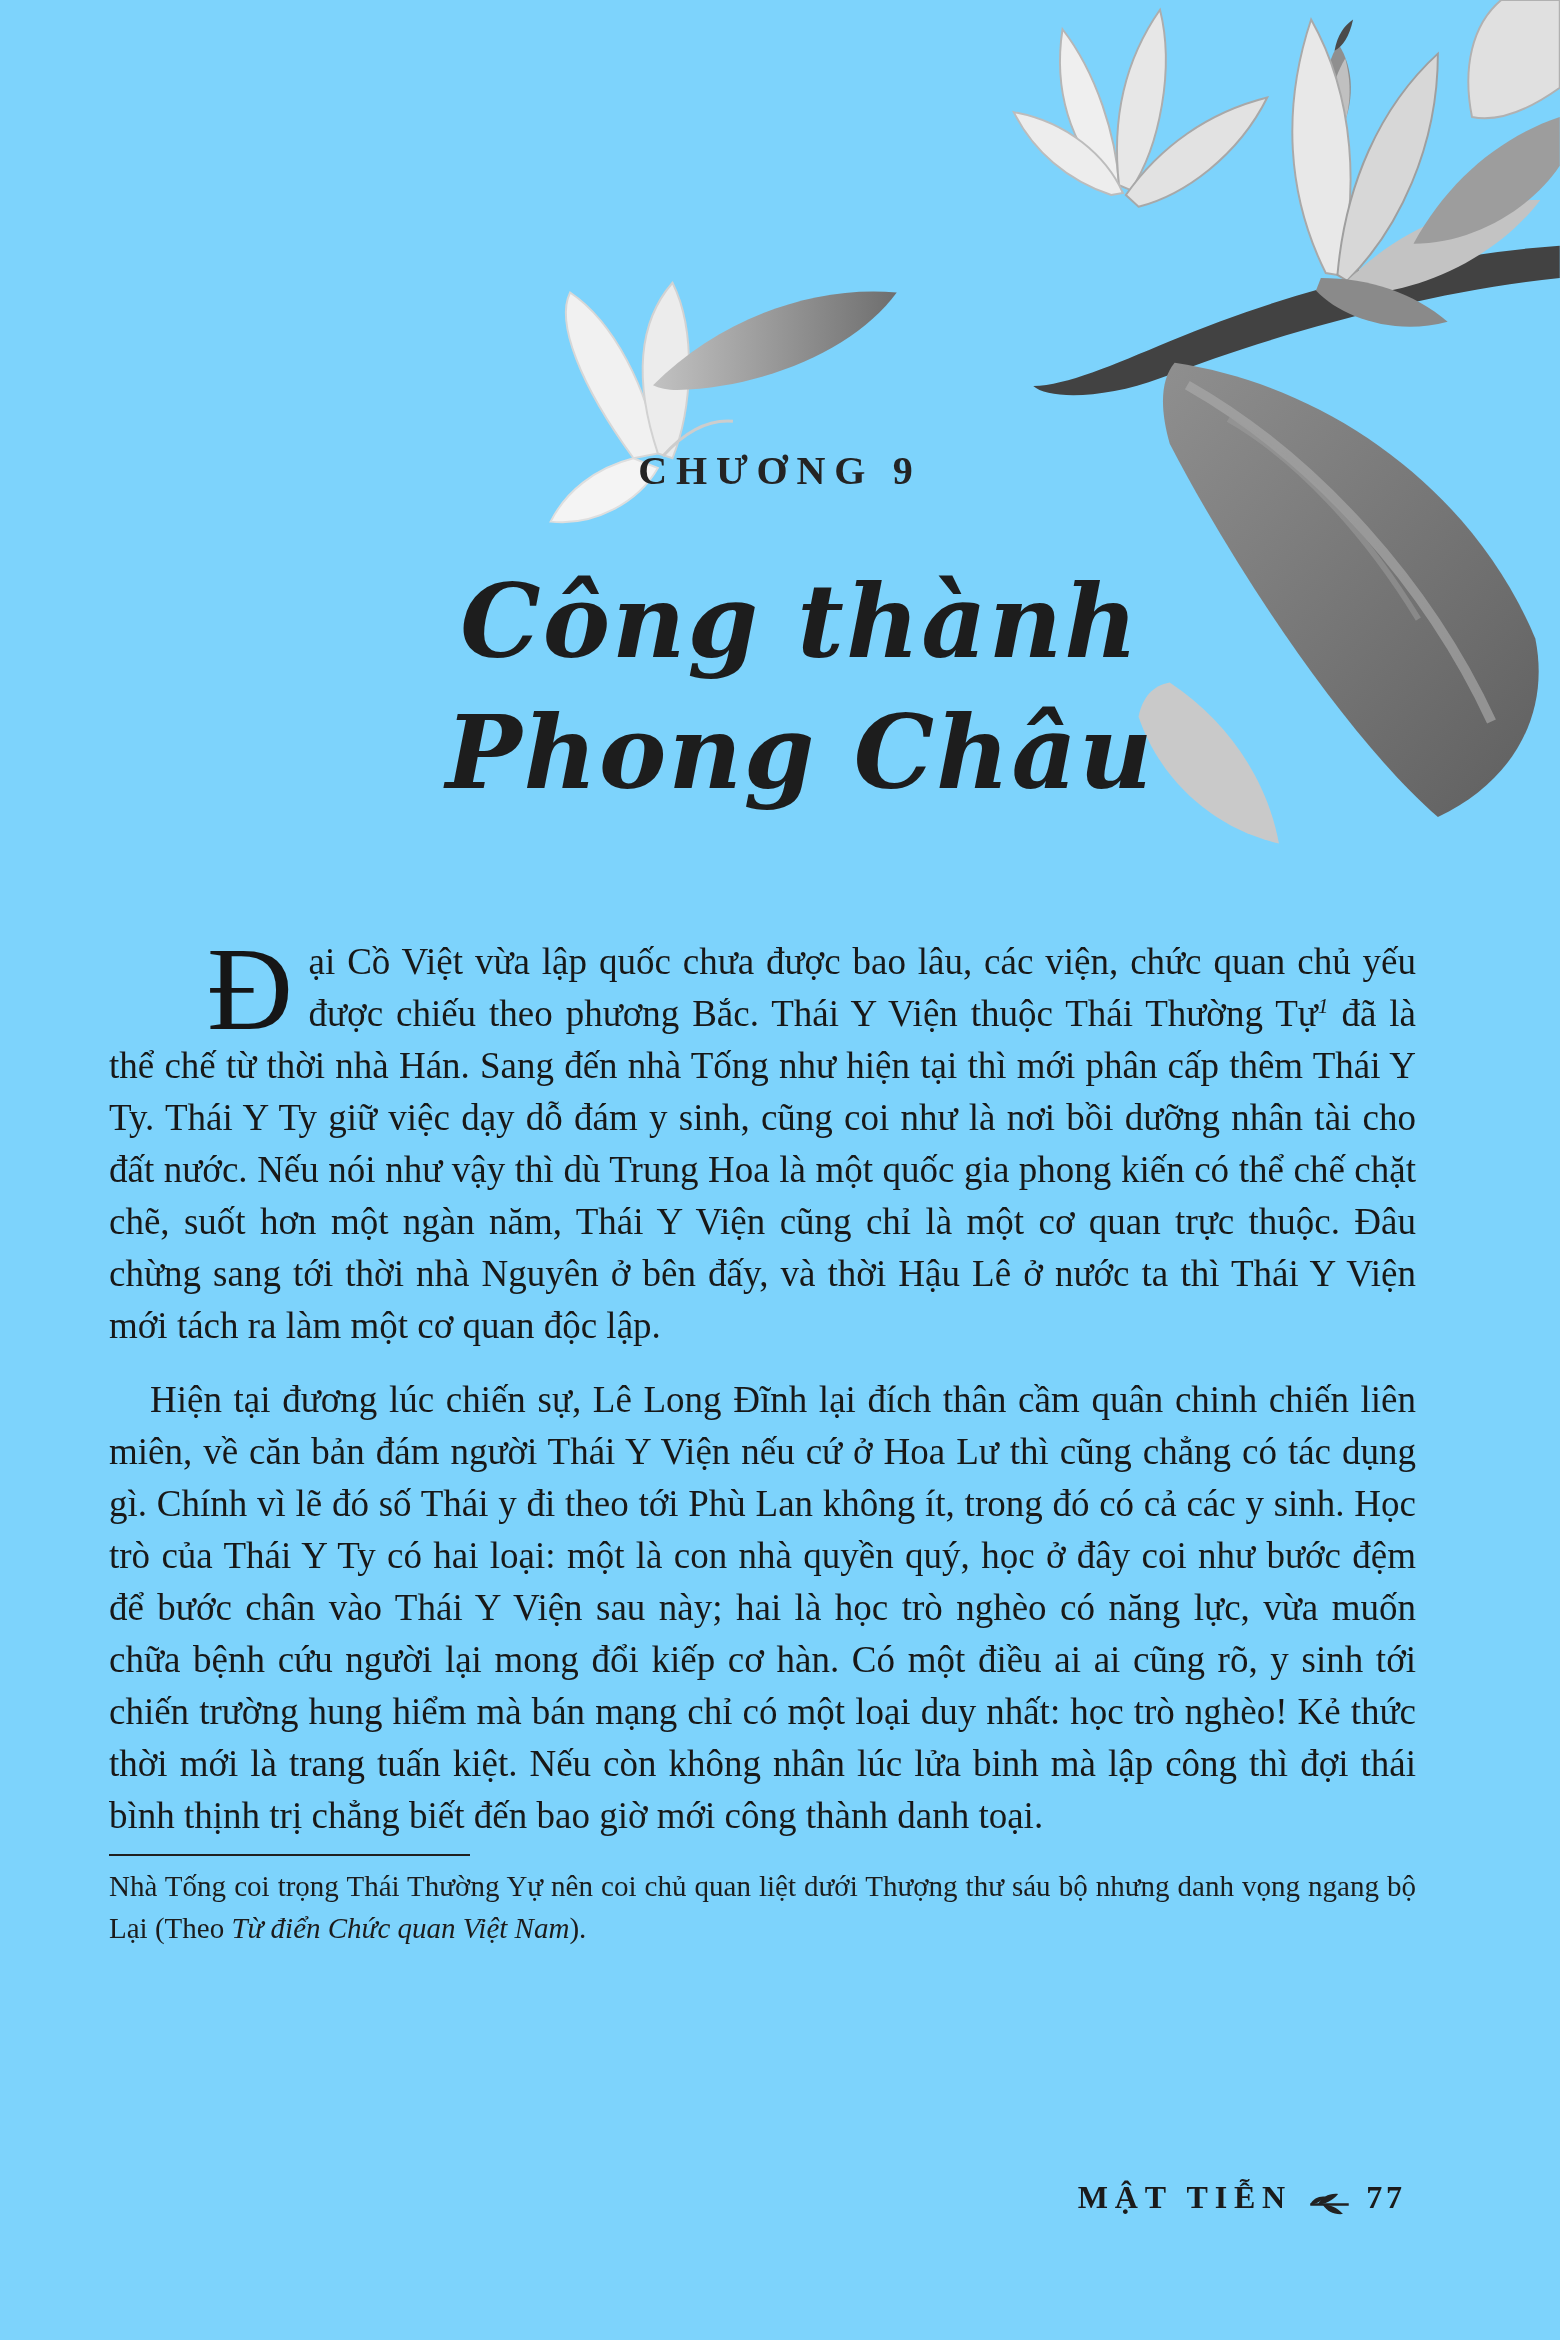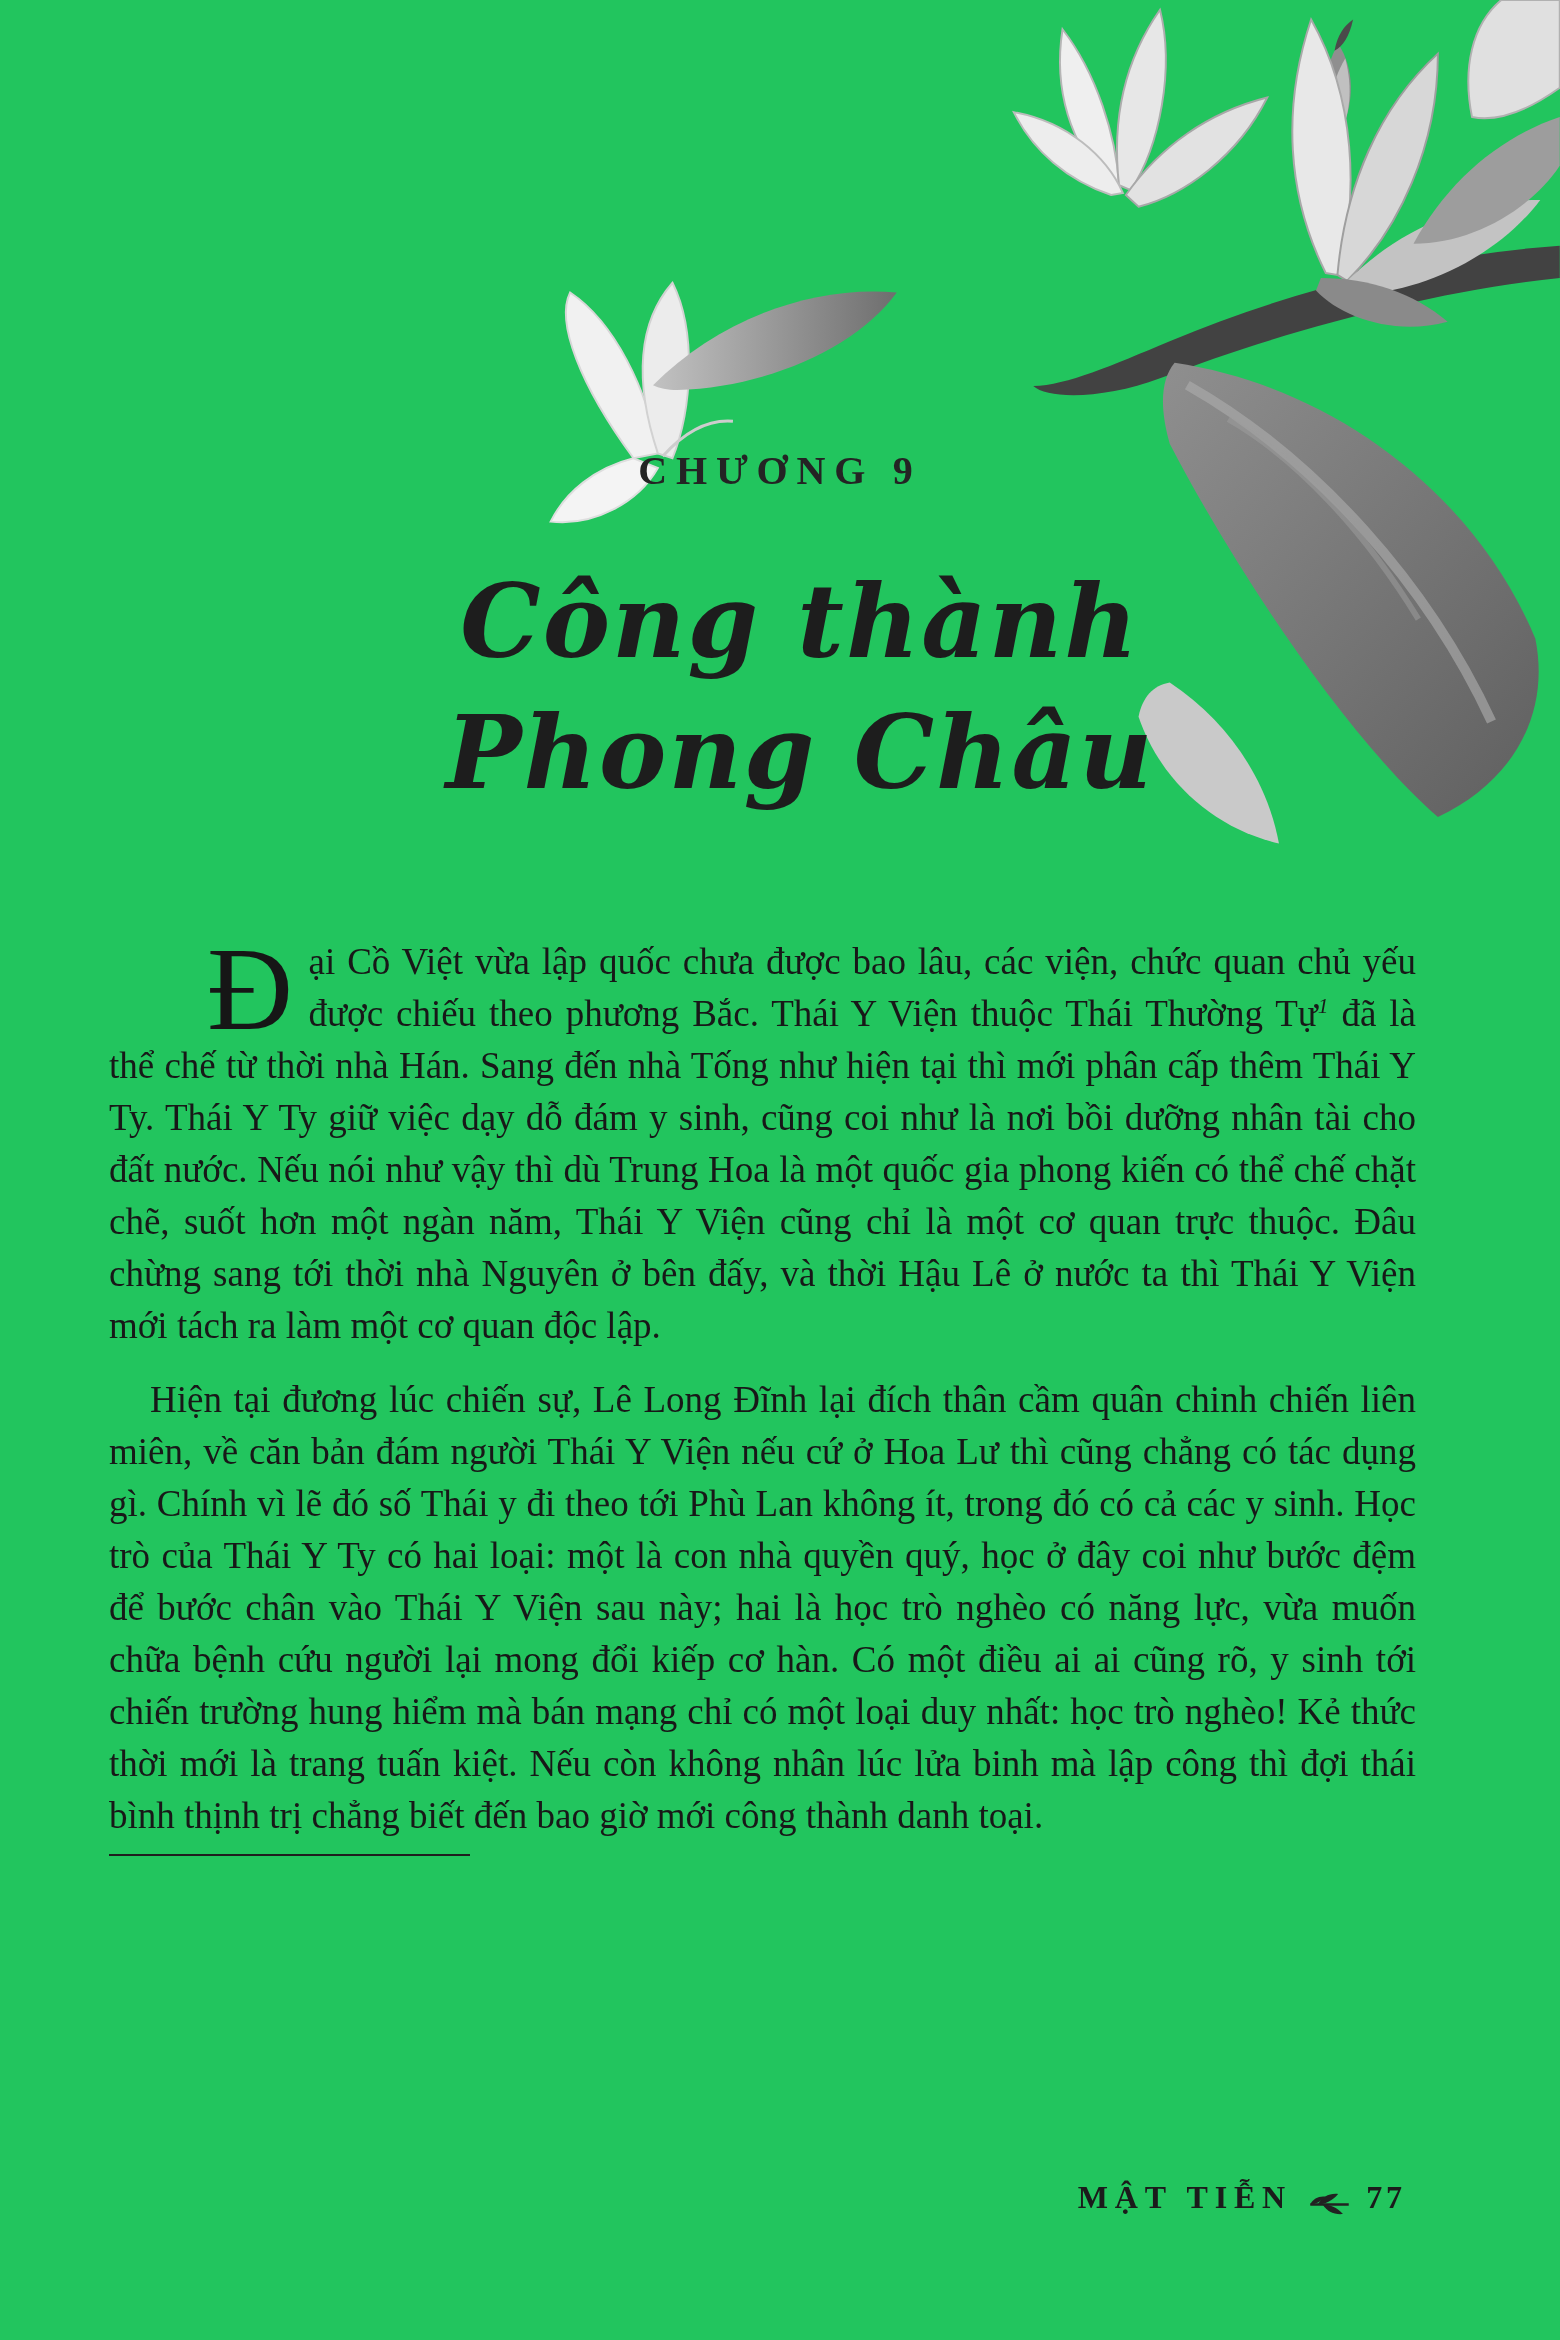--- a/index.html
+++ b/index.html
@@ -1,19 +1,19 @@
 <!DOCTYPE html>
 <html><head>
 <meta charset="utf-8">
 <style>
   html,body { margin:0; padding:0; background:#ffffff; }
   .page {
     position:relative;
     width:1560px; height:2341px;
-    background:#22c55e;
+    background:#7dd3fc;
     overflow:hidden;
     font-family:"Liberation Serif", serif;
     color:#1c1c1c;
   }
 
   
   .illustration {
     position:absolute; top:0; right:0;
     width:1073px; height:858px;
     pointer-events:none;
@@ -160,20 +160,21 @@
     <div>Phong Châu</div>
   </div>
 
   <div class="body-text">
     <p><span class="drop-cap">Đ</span><span>ại Cồ Việt vừa lập quốc chưa được bao lâu, các viện, chức quan chủ yếu được chiếu theo phương Bắc. Thái Y Viện thuộc Thái Thường Tự</span><sup class="fn-ref-sup">1</sup><span> đã là thể chế từ thời nhà Hán. Sang đến nhà Tống như hiện tại thì mới phân cấp thêm Thái Y Ty. Thái Y Ty giữ việc dạy dỗ đám y sinh, cũng coi như là nơi bồi dưỡng nhân tài cho đất nước. Nếu nói như vậy thì dù Trung Hoa là một quốc gia phong kiến có thể chế chặt chẽ, suốt hơn một ngàn năm, Thái Y Viện cũng chỉ là một cơ quan trực thuộc. Đâu chừng sang tới thời nhà Nguyên ở bên đấy, và thời Hậu Lê ở nước ta thì Thái Y Viện mới tách ra làm một cơ quan độc lập.</span></p>
     <p class="indent">Hiện tại đương lúc chiến sự, Lê Long Đĩnh lại đích thân cầm quân chinh chiến liên miên, về căn bản đám người Thái Y Viện nếu cứ ở Hoa Lư thì cũng chẳng có tác dụng gì. Chính vì lẽ đó số Thái y đi theo tới Phù Lan không ít, trong đó có cả các y sinh. Học trò của Thái Y Ty có hai loại: một là con nhà quyền quý, học ở đây coi như bước đệm để bước chân vào Thái Y Viện sau này; hai là học trò nghèo có năng lực, vừa muốn chữa bệnh cứu người lại mong đổi kiếp cơ hàn. Có một điều ai ai cũng rõ, y sinh tới chiến trường hung hiểm mà bán mạng chỉ có một loại duy nhất: học trò nghèo! Kẻ thức thời mới là trang tuấn kiệt. Nếu còn không nhân lúc lửa binh mà lập công thì đợi thái bình thịnh trị chẳng biết đến bao giờ mới công thành danh toại.</p>
 
     <div class="footnote-rule"></div>
 
     <div class="footnote">
+      <p><span>Nhà Tống coi trọng Thái Thường Yự nên coi chủ quan liệt dưới Thượng thư sáu bộ nhưng danh vọng ngang bộ Lại (Theo </span><span class="italic">Từ điển Chức quan Việt Nam</span><span>).</span></p>
     </div>
   </div>
 
   <div class="footer">
     <span>MẬT TIỄN</span>
     <svg class="leaf-ornament" width="43" height="25" viewBox="0 0 44 26" xmlns="http://www.w3.org/2000/svg" aria-hidden="true">
       <path d="M2 14 C 16 14, 30 14, 42 14" stroke="#222" stroke-width="2.5" fill="none"></path>
       <path d="M10 14 C 14 6, 22 2, 31 3 C 25 10, 17 14, 10 14 Z" fill="#222"></path>
       <path d="M15 14 C 19 21, 27 25, 36 24 C 30 17, 22 14, 15 14 Z" fill="#222"></path>
       <path d="M2 14 C 5 8, 11 5, 18 6 C 13 11, 7 14, 2 14 Z" fill="#222"></path>

